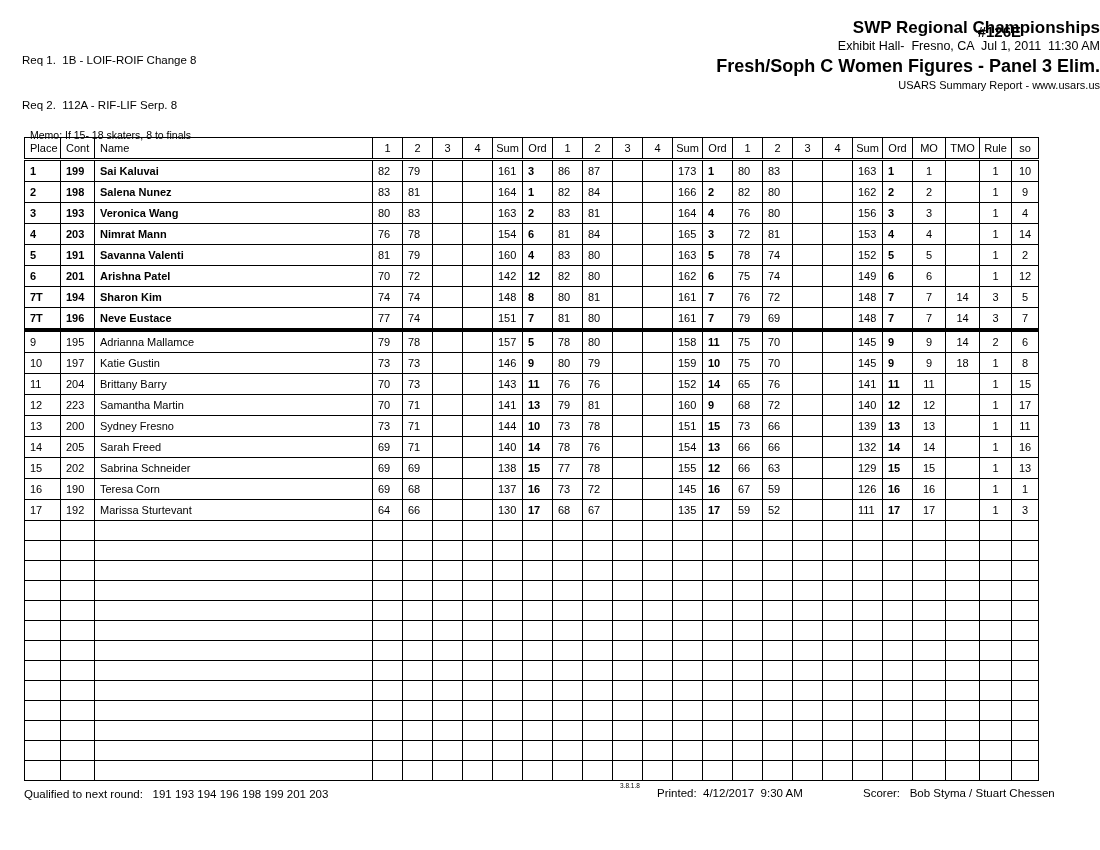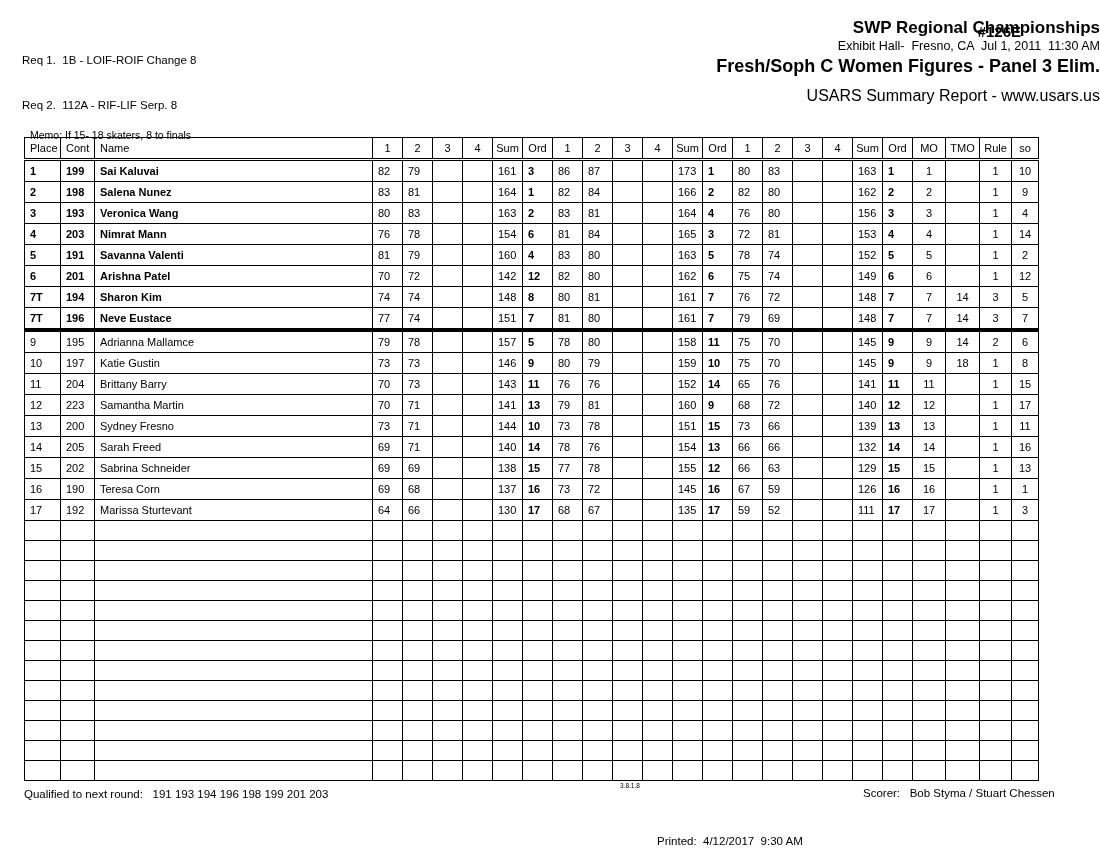--- a/index.html
+++ b/index.html
@@ -8,21 +8,21 @@
     font-family:"Liberation Sans", sans-serif; color:#000; overflow:hidden;
   }
   .pre { white-space:pre; }
 
   
   .req-block { position:absolute; left:22px; top:23px; font-size:11.5px; line-height:15px; }
   .center-head { position:absolute; left:0; right:0; top:18px; text-align:right; }
   .title   { font-size:17px; font-weight:bold; }
   .venue   { font-size:12.5px; margin-top:1px; }
   .event   { font-size:18px; font-weight:bold; margin-top:3px; }
-  .subtitle{ font-size:16px; margin-top:10px; }
+  .subtitle{ font-size:11px; margin-top:2px; }
   .report-num { position:absolute; right:79px; top:23px; font-size:15px; font-weight:bold; }
   .memo { position:absolute; left:30px; top:116px; font-size:10.5px;margin-top:13px; }
 
   
   table.results { position:absolute; left:24px; top:137px; border-collapse:collapse; table-layout:fixed; }
   .results td, .results th {
     border:1px solid #000; font-size:11px; font-weight:normal;
     height:20px; line-height:20px; padding:0 0 0 5px; text-align:left;
     overflow:hidden; white-space:nowrap; box-sizing:border-box;
   }
@@ -35,21 +35,21 @@
 
   .ord { border-left:3px solid #000; border-right:3px solid #000; text-align:center; padding:0; }
   tbody .ord { font-weight:bold; }
   td.ex { text-align:center; padding:0; }
   tr.qual > td.id { font-weight:bold; }
   tr.cutoff > td { border-bottom:4px solid #000; }
 
   
   .f-qualified { position:absolute; left:24px;  top:788px; font-size:11.5px; }
   .f-version   { position:absolute; left:620px; top:782px; font-size:6.5px; }
-  .f-printed   { position:absolute; left:657px; top:787px; font-size:11.5px;margin-top:48px; }
+  .f-printed   { position:absolute; left:657px; top:787px; font-size:11.5px; }
   .f-scorer    { position:absolute; left:863px; top:787px; font-size:11.5px; }
 </style>
 </head>
 <body>
 
 <div class="page">
 
   <div class="req-block pre">
     <div>Req 1.  1B - LOIF-ROIF Change 8</div>
     <div>Req 2.  112A - RIF-LIF Serp. 8</div>

